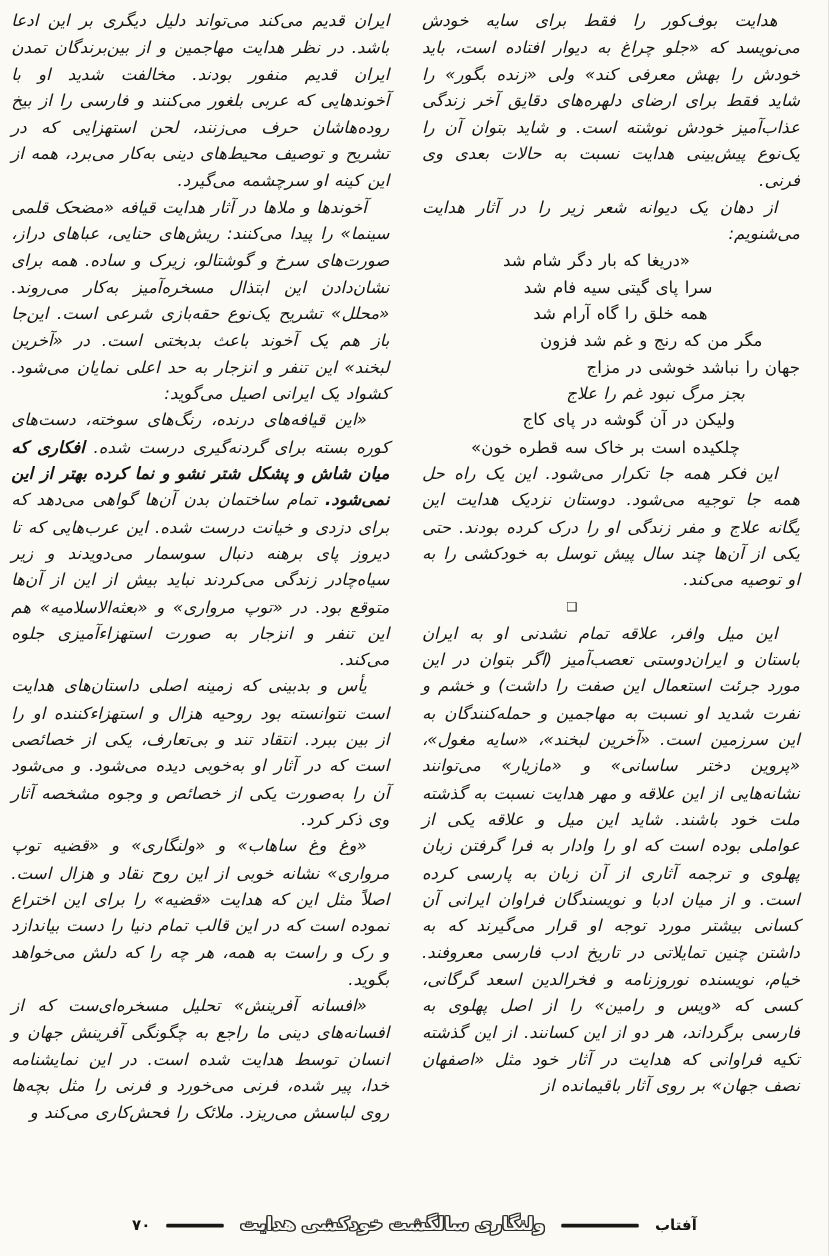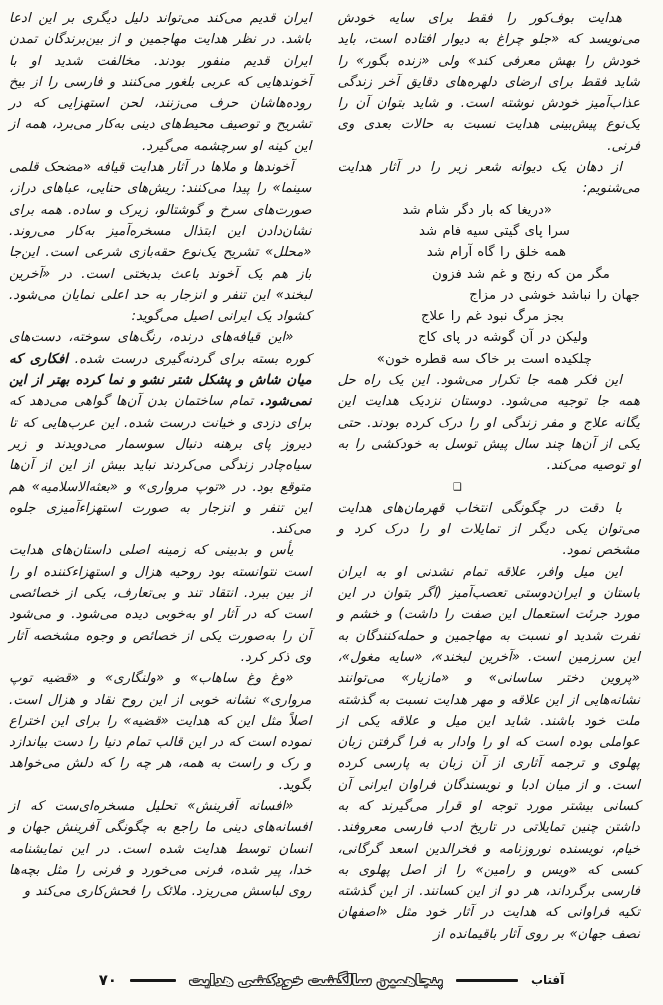--- a/index.html
+++ b/index.html
@@ -64,58 +64,57 @@
     font-weight:bold;
     font-size:14.5px;
     letter-spacing:1px;
     color:#fbfaf5;
     text-shadow:
       1px 0 #2a2a2a, -1px 0 #2a2a2a, 0 1px #2a2a2a, 0 -1px #2a2a2a,
       1px 1px #2a2a2a, -1px -1px #2a2a2a, 1px -1px #2a2a2a, -1px 1px #2a2a2a;
   }
   .footer-page-number {
     font-weight:bold;
-    font-size:15px;
+    font-size:12px;
   }
 </style>
 </head>
 <body>
 
 <div class="page">
 
   <div class="columns">
     <div class="column" id="col-right">
         <p class="para indent"><span>هدایت بوف‌کور را فقط برای سایه خودش می‌نویسد که «جلو چراغ به دیوار افتاده است، باید خودش را بهش معرفی کند» ولی «زنده بگور» را شاید فقط برای ارضای دلهره‌های دقایق آخر زندگی عذاب‌آمیز خودش نوشته است. و شاید بتوان آن را یک‌نوع پیش‌بینی هدایت نسبت به حالات بعدی وی فرنی.</span></p>
         <p class="para indent"><span>از دهان یک دیوانه شعر زیر را در آثار هدایت می‌شنویم:</span></p>
         <div class="verse">
           <div class="verse-line" style="margin-right: 88px;">«دریغا که بار دگر شام شد</div>
           <div class="verse-line" style="margin-right: 70px;">سرا پای گیتی سیه فام شد</div>
           <div class="verse-line" style="margin-right: 74px;">همه خلق را گاه آرام شد</div>
           <div class="verse-line" style="margin-right: 30px;">مگر من که رنج و غم شد فزون</div>
           <div class="verse-line" style="">جهان را نباشد خوشی در مزاج</div>
-          <div class="verse-line" style="margin-right: 76px;">بجز مرگ نبود غم را علاج</div>
+          <div class="verse-line" style="margin-right: 44px; font-style: italic;">بجز مرگ نبود غم را علاج</div>
           <div class="verse-line" style="margin-right: 52px;">ولیکن در آن گوشه در پای کاج</div>
           <div class="verse-line" style="margin-right: 48px;">چلکیده است بر خاک سه قطره خون»</div>
         </div>
         <p class="para indent"><span>این فکر همه جا تکرار می‌شود. این یک راه حل همه جا توجیه می‌شود. دوستان نزدیک هدایت این یگانه علاج و مفر زندگی او را درک کرده بودند. حتی یکی از آن‌ها چند سال پیش توسل به خودکشی را به او توصیه می‌کند.</span></p>
         <div class="divider">❑</div>
-        <p class="para indent"><span>با دقت در چگونگی انتخاب قهرمان‌های هدایت می‌توان یکی دیگر از تمایلات او را درک کرد و مشخص نمود.</span></p>
         <p class="para indent"><span>این میل وافر، علاقه تمام نشدنی او به ایران باستان و ایران‌دوستی تعصب‌آمیز (اگر بتوان در این مورد جرئت استعمال این صفت را داشت) و خشم و نفرت شدید او نسبت به مهاجمین و حمله‌کنندگان به این سرزمین است. «آخرین لبخند»، «سایه مغول»، «پروین دختر ساسانی» و «مازیار» می‌توانند نشانه‌هایی از این علاقه و مهر هدایت نسبت به گذشته ملت خود باشند. شاید این میل و علاقه یکی از عواملی بوده است که او را وادار به فرا گرفتن زبان پهلوی و ترجمه آثاری از آن زبان به پارسی کرده است. و از میان ادبا و نویسندگان فراوان ایرانی آن کسانی بیشتر مورد توجه او قرار می‌گیرند که به داشتن چنین تمایلاتی در تاریخ ادب فارسی معروفند. خیام، نویسنده نوروزنامه و فخرالدین اسعد گرگانی، کسی که «ویس و رامین» را از اصل پهلوی به فارسی برگرداند، هر دو از این کسانند. از این گذشته تکیه فراوانی که هدایت در آثار خود مثل «اصفهان نصف جهان» بر روی آثار باقیمانده از</span></p>
       </div>
     <div class="column" id="col-left">
         <p class="para"><span>ایران قدیم می‌کند می‌تواند دلیل دیگری بر این ادعا باشد. در نظر هدایت مهاجمین و از بین‌برندگان تمدن ایران قدیم منفور بودند. مخالفت شدید او با آخوندهایی که عربی بلغور می‌کنند و فارسی را از بیخ روده‌هاشان حرف می‌زنند، لحن استهزایی که در تشریح و توصیف محیط‌های دینی به‌کار می‌برد، همه از این کینه او سرچشمه می‌گیرد.</span></p>
         <p class="para indent"><span>آخوندها و ملاها در آثار هدایت قیافه «مضحک قلمی سینما» را پیدا می‌کنند: ریش‌های حنایی، عباهای دراز، صورت‌های سرخ و گوشتالو، زیرک و ساده. همه برای نشان‌دادن این ابتذال مسخره‌آمیز به‌کار می‌روند. «محلل» تشریح یک‌نوع حقه‌بازی شرعی است. این‌جا باز هم یک آخوند باعث بدبختی است. در «آخرین لبخند» این تنفر و انزجار به حد اعلی نمایان می‌شود. کشواد یک ایرانی اصیل می‌گوید:</span></p>
         <p class="para indent"><span>«این قیافه‌های درنده، رنگ‌های سوخته، دست‌های کوره بسته برای گردنه‌گیری درست شده. </span><span class="bold">افکاری که میان شاش و پشکل شتر نشو و نما کرده بهتر از این نمی‌شود.</span><span> تمام ساختمان بدن آن‌ها گواهی می‌دهد که برای دزدی و خیانت درست شده. این عرب‌هایی که تا دیروز پای برهنه دنبال سوسمار می‌دویدند و زیر سیاه‌چادر زندگی می‌کردند نباید بیش از این از آن‌ها متوقع بود. در «توپ مرواری» و «بعثه‌الاسلامیه» هم این تنفر و انزجار به صورت استهزاءآمیزی جلوه می‌کند.</span></p>
         <p class="para indent"><span>یأس و بدبینی که زمینه اصلی داستان‌های هدایت است نتوانسته بود روحیه هزال و استهزاءکننده او را از بین ببرد. انتقاد تند و بی‌تعارف، یکی از خصائصی است که در آثار او به‌خوبی دیده می‌شود. و می‌شود آن را به‌صورت یکی از خصائص و وجوه مشخصه آثار وی ذکر کرد.</span></p>
         <p class="para indent"><span>«وغ وغ ساهاب» و «ولنگاری» و «قضیه توپ مرواری» نشانه خوبی از این روح نقاد و هزال است. اصلاً مثل این که هدایت «قضیه» را برای این اختراع نموده است که در این قالب تمام دنیا را دست بیاندازد و رک و راست به همه، هر چه را که دلش می‌خواهد بگوید.</span></p>
         <p class="para indent"><span>«افسانه آفرینش» تحلیل مسخره‌ای‌ست که از افسانه‌های دینی ما راجع به چگونگی آفرینش جهان و انسان توسط هدایت شده است. در این نمایشنامه خدا، پیر شده، فرنی می‌خورد و فرنی را مثل بچه‌ها روی لباسش می‌ریزد. ملائک را فحش‌کاری می‌کند و</span></p>
       </div>
   </div>
 
   <div class="footer">
     <span class="footer-magazine">آفتاب</span>
     <span class="footer-rule long"></span>
-    <span class="footer-title">پنجاهمین سالگشت خودکشی هدایت</span>
+    <span class="footer-title">ولنگاری سالگشت خودکشی هدایت</span>
     <span class="footer-rule short"></span>
     <span class="footer-page-number">۷۰</span>
   </div>
 
 </div>
 
 </body></html>

